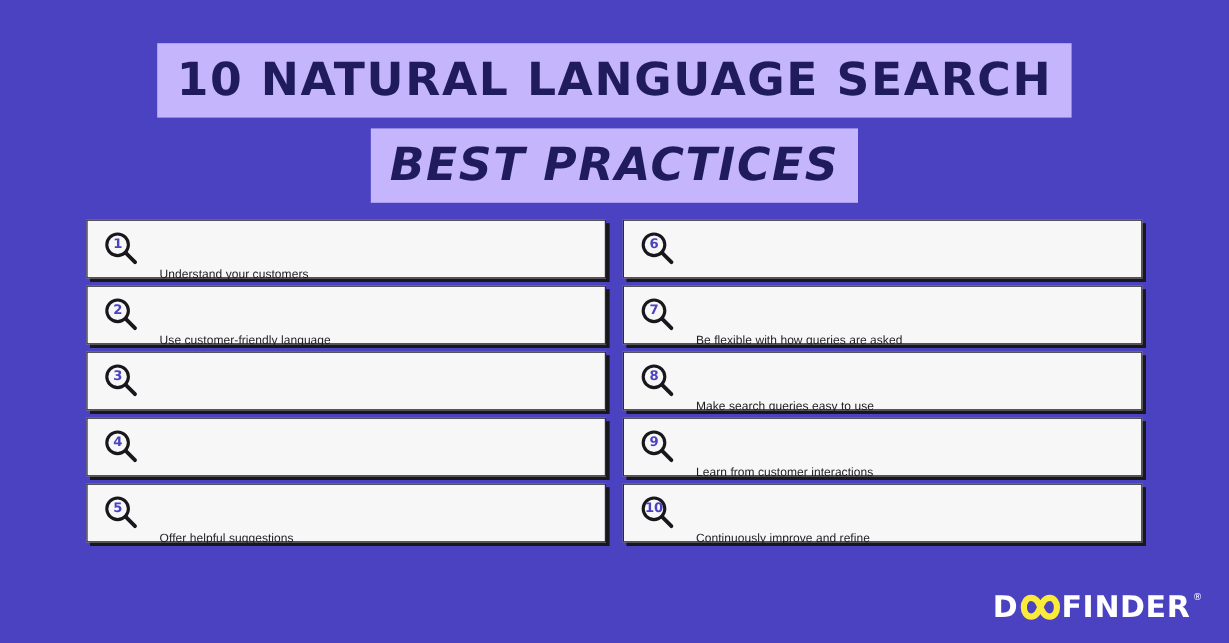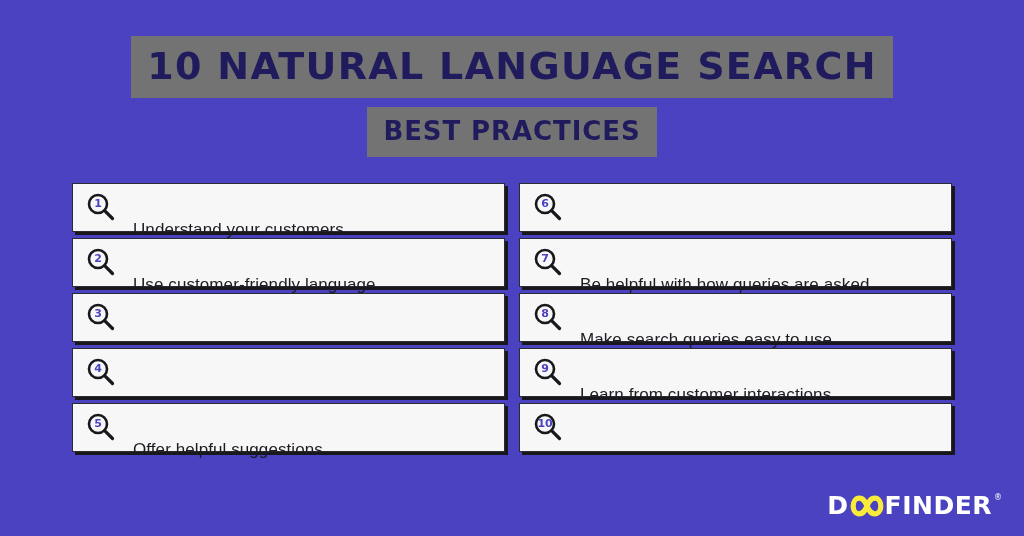--- a/index.html
+++ b/index.html
@@ -27,38 +27,39 @@
     top: 36px;
     width: 1024px;
     text-align: center;
   }
   .title-line {
     display: block;
     margin: 0 auto;
   }
   .title-line-inner {
     display: inline-block;
-    background: #737373;
+    background: #c4b5fd;
     color: #1F1B5C;
     font-family: "DejaVu Sans", sans-serif;
     font-weight: bold;
     letter-spacing: 0.035em;
     line-height: 1;
     white-space: nowrap;
   }
   #title-line-1 .title-line-inner {
     font-size: 38px;
     padding: 11px 16px 13px 16px;
   }
   #title-line-2 {
     margin-top: 9px;
   }
   #title-line-2 .title-line-inner {
-    font-size: 26px;
+    font-size: 38px;
     padding: 11px 16px 13px 16px;
+    font-style: italic;
   }
 
   
   #lists {
     position: absolute;
     left: 72px;
     top: 183px;
     width: 880px;
     display: flex;
     justify-content: space-between;
@@ -106,21 +107,21 @@
     font-weight: bold;
     font-size: 11px;
     color: #4A42C0;
     letter-spacing: -0.02em;
   }
   .icon-num.two-digit {
     font-size: 11px;
   }
   .card-label {
     font-family: "Liberation Sans", sans-serif;
-    font-size: 17px;
+    font-size: 10px;
     color: #1C1C22;
     letter-spacing: 0.005em;
     white-space: nowrap;
     margin-top: 44px;
   }
 
   
   #logo {
     position: absolute;
     right: 22px;
@@ -238,21 +239,21 @@
       </div>
 
       <div class="card">
         <span class="card-icon">
           <svg viewBox="0 0 30 30" xmlns="http://www.w3.org/2000/svg">
             <circle cx="11" cy="11" r="9" fill="none" stroke="#17171C" stroke-width="2.6"></circle>
             <line x1="17.6" y1="17.6" x2="25.5" y2="25.5" stroke="#17171C" stroke-width="3.2" stroke-linecap="round"></line>
           </svg>
           <span class="icon-num">7</span>
         </span>
-        <span class="card-label">Be helpful with how queries are asked</span>
+        <span class="card-label">Be flexible with how queries are asked</span>
       </div>
 
       <div class="card">
         <span class="card-icon">
           <svg viewBox="0 0 30 30" xmlns="http://www.w3.org/2000/svg">
             <circle cx="11" cy="11" r="9" fill="none" stroke="#17171C" stroke-width="2.6"></circle>
             <line x1="17.6" y1="17.6" x2="25.5" y2="25.5" stroke="#17171C" stroke-width="3.2" stroke-linecap="round"></line>
           </svg>
           <span class="icon-num">8</span>
         </span>
@@ -271,20 +272,21 @@
       </div>
 
       <div class="card">
         <span class="card-icon">
           <svg viewBox="0 0 30 30" xmlns="http://www.w3.org/2000/svg">
             <circle cx="11" cy="11" r="9" fill="none" stroke="#17171C" stroke-width="2.6"></circle>
             <line x1="17.6" y1="17.6" x2="25.5" y2="25.5" stroke="#17171C" stroke-width="3.2" stroke-linecap="round"></line>
           </svg>
           <span class="icon-num two-digit">10</span>
         </span>
+        <span class="card-label">Continuously improve and refine</span>
       </div>
 
     </div>
 
   </div>
 
   <div id="logo">
     <span class="logo-word">
       <span>D</span>
       <span class="logo-infinity">

